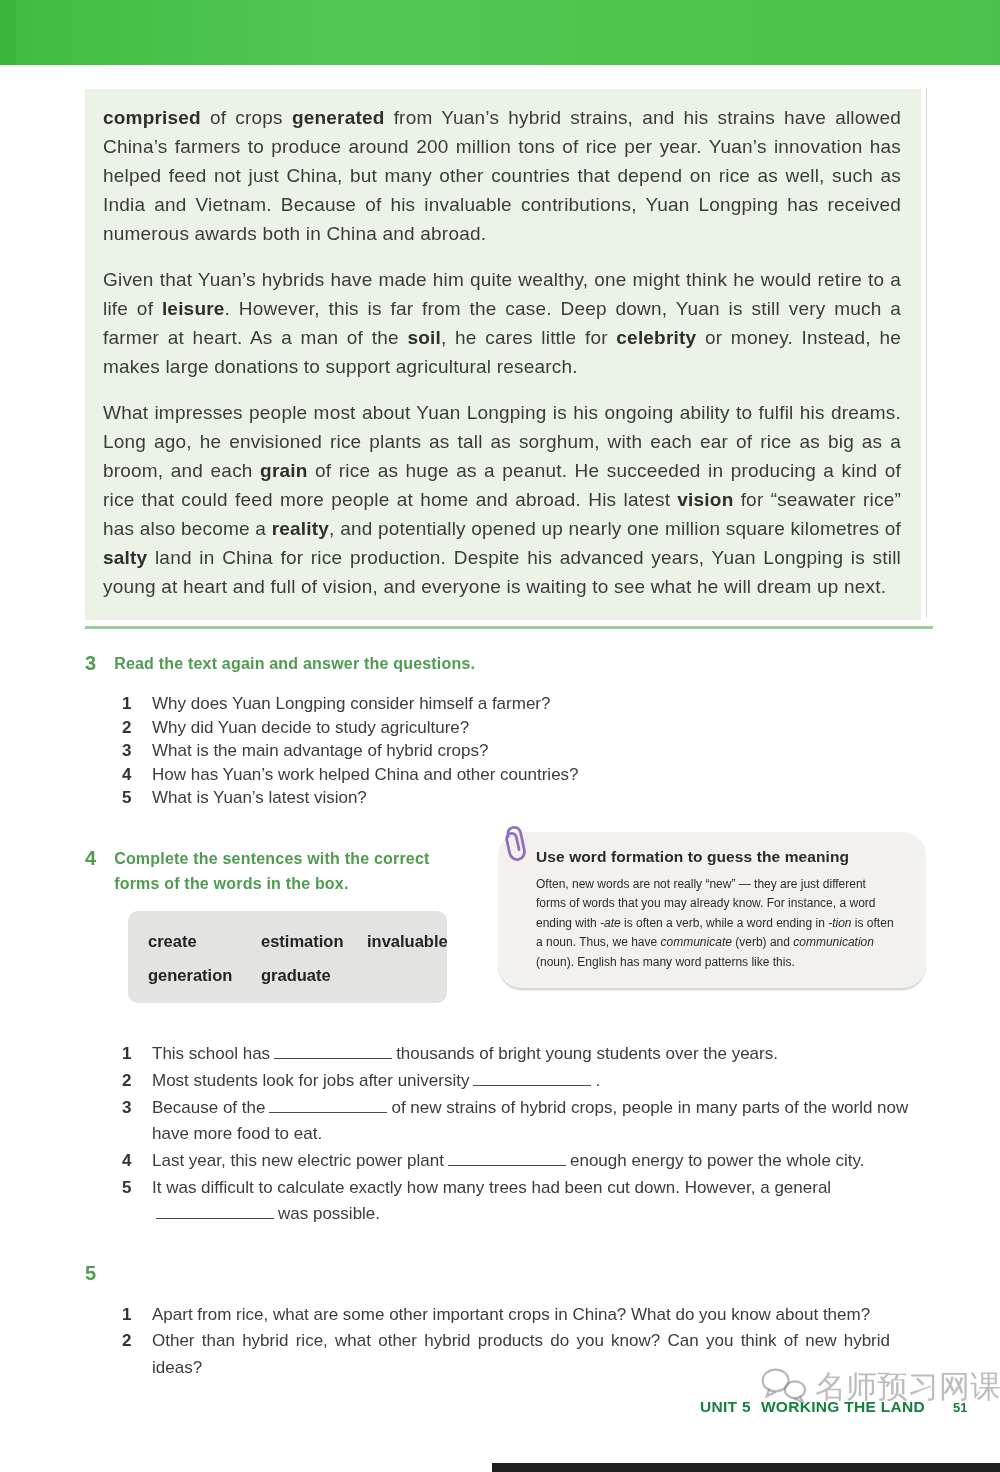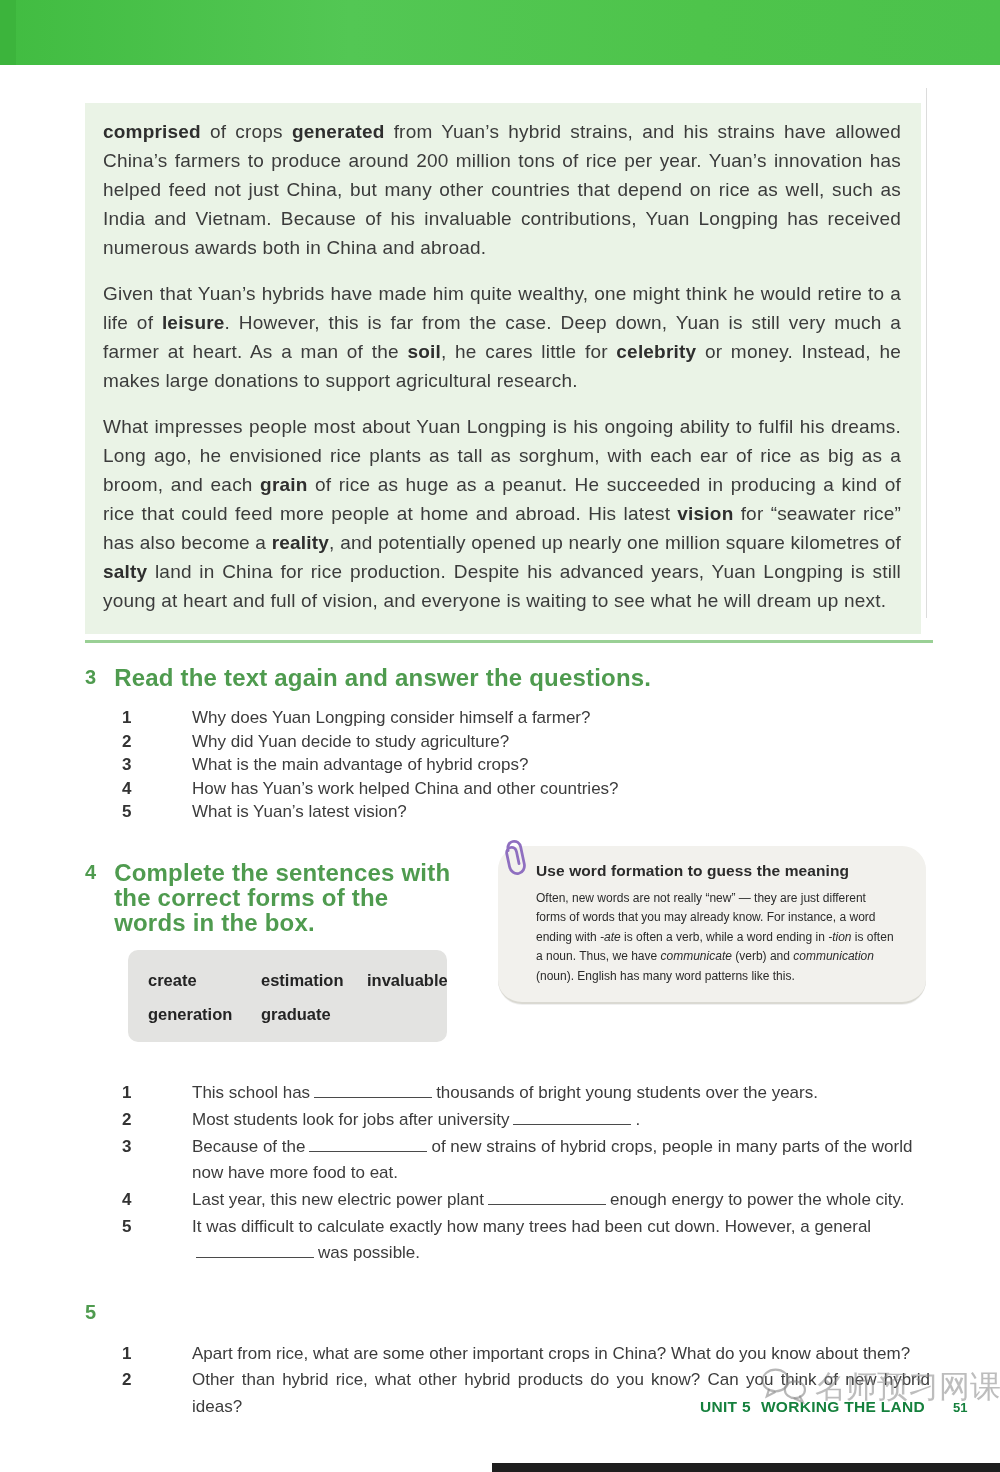--- a/index.html
+++ b/index.html
@@ -14,45 +14,45 @@
     background:linear-gradient(90deg,#41bc41 0%,#53c754 35%,#4ec44b 70%,#4cc24c 100%);
   }
   .green-bar .edge{
     position:absolute;left:0;top:0;width:16px;height:65px;background:#3cb43c;
   }
   
   .page-edge-line{
     position:absolute;left:926px;top:88px;width:1px;height:530px;background:#dcdcdc;
   }
   
-  .content{position:absolute;left:85px;top:103px;width:848px;}
+  .content{position:absolute;left:85px;top:89px;width:848px;}
   .passage-box{
     background:#eaf3e6;width:798px;padding:14px 20px 2px 18px;
   }
   .passage-box p{
     margin:0 0 17px 0;font-size:19px;line-height:29px;text-align:justify;
     color:#3b3b3b;letter-spacing:.2px;
   }
   .seg-b{font-weight:bold;color:#2e2e2e;}
   .seg-i{font-style:italic;}
   .green-rule{height:3px;background:#9ad095;margin-top:6px;width:848px;}
   
   .ex-head{display:flex;gap:18px;align-items:flex-start;margin:0;}
   .ex-num{color:#4f9b4f;font-weight:bold;font-size:20px;line-height:25px;}
   .ex-title{
-    margin:0;color:#4f9b4f;font-weight:bold;font-size:24px;line-height:25px;
+    margin:0;color:#4f9b4f;font-weight:bold;font-size:16px;line-height:25px;
     letter-spacing:.2px;
   }
   .ex3{margin-top:22px;}
   .ex3 .q-list{margin-top:16px;}
   
   .q-list{list-style:none;margin:0;padding:0 0 0 37px;}
   .q-row{display:flex;gap:15px;font-size:17px;line-height:23.5px;color:#3c3c3c;}
   .q-num{font-weight:bold;min-width:15px;color:#333;}
-  .q-text{flex:1;margin-left:40px;}
+  .q-text{flex:1;}
   
   .row4{display:flex;margin-top:36px;align-items:flex-start;}
   .col-left{width:413px;flex:none;}
   .col-left .ex-title{width:340px;}
   .word-box{
     margin:15px 17px 0 43px;width:283px;background:#e3e3e1;border-radius:10px;
     padding:21px 16px 18px 20px;display:grid;grid-template-columns:113px 106px auto;
     row-gap:15px;font-weight:bold;font-size:16.5px;color:#242424;
   }
   .tip-box{

